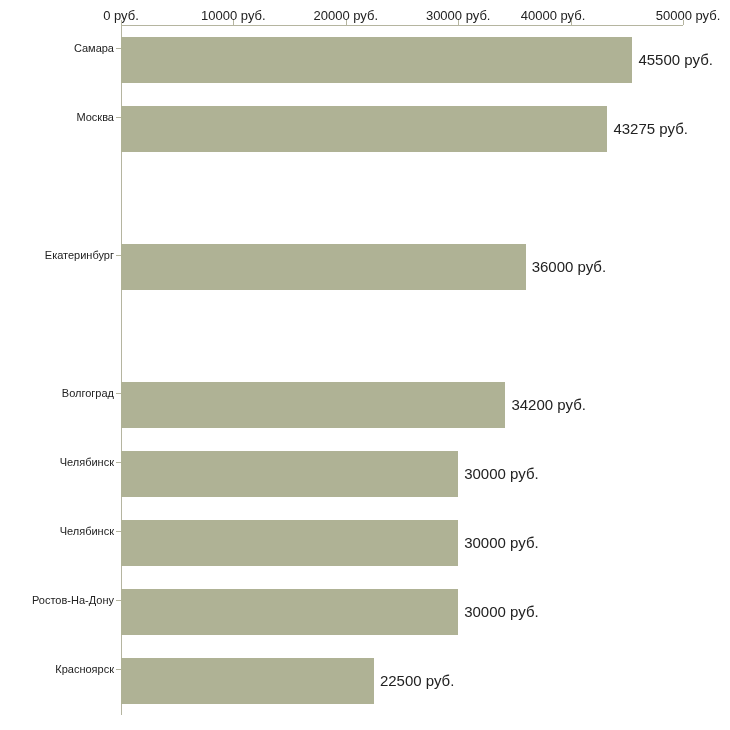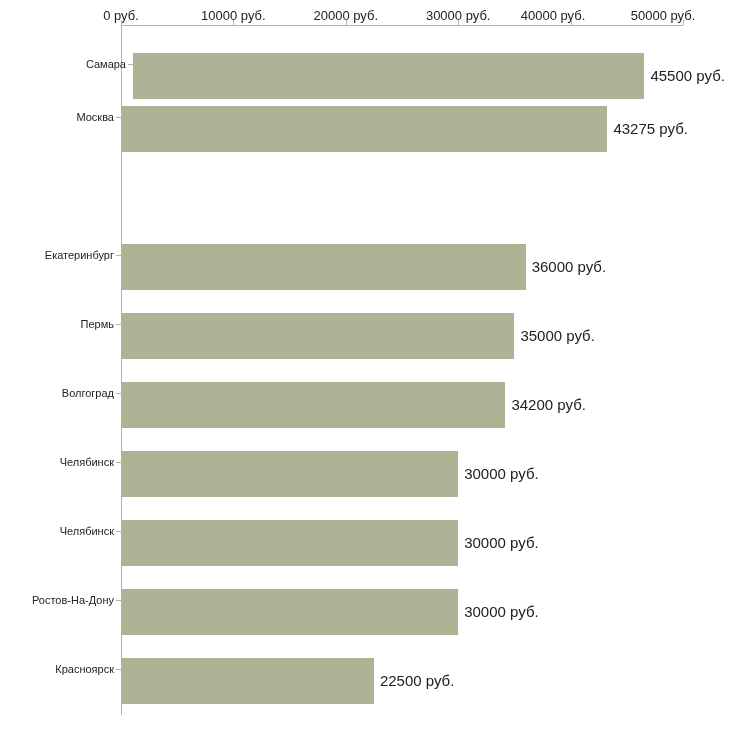--- a/index.html
+++ b/index.html
@@ -106,48 +106,42 @@
       <div class="tick-label" style="left: 121px;">0 руб.</div>
       <div class="tick-mark" style="left: 121px;"></div>
       <div class="tick-label" style="left: 233.4px;">10000 руб.</div>
       <div class="tick-mark" style="left: 233.4px;"></div>
       <div class="tick-label" style="left: 345.8px;">20000 руб.</div>
       <div class="tick-mark" style="left: 345.8px;"></div>
       <div class="tick-label" style="left: 458.2px;">30000 руб.</div>
       <div class="tick-mark" style="left: 458.2px;"></div>
       <div class="tick-label" style="left: 553px;">40000 руб.</div>
       <div class="tick-mark" style="left: 570.6px;"></div>
-      <div class="tick-label" style="left: 663px;">50000 руб.</div>
+      <div class="tick-label" style="left: 688px;">50000 руб.</div>
       <div class="tick-mark" style="left: 683px;"></div>
     </div>
 
   <div class="plot" id="plot">
-      <div class="row" style="top: 16px; height: 69px; margin-left: 12px;">
+      <div class="row" style="top: 0px; height: 69px;">
         <div class="cat-tick"></div>
         <div class="cat-label">Самара</div>
         <div class="bar" style="width: 511.42px; height: 46px; top: 11.5px; background: rgb(175, 178, 149);"></div>
         <div class="val-label" style="left: 511.42px; top: 11.5px;">45500 руб.</div>
       </div>
       <div class="row" style="top: 69px; height: 69px;">
         <div class="cat-tick"></div>
         <div class="cat-label">Москва</div>
         <div class="bar" style="width: 486.411px; height: 46px; top: 11.5px; background: rgb(175, 178, 149);"></div>
         <div class="val-label" style="left: 486.411px; top: 11.5px;">43275 руб.</div>
       </div>
       <div class="row" style="top: 207px; height: 69px;">
         <div class="cat-tick"></div>
         <div class="cat-label">Екатеринбург</div>
         <div class="bar" style="width: 404.64px; height: 46px; top: 11.5px; background: rgb(175, 178, 149);"></div>
         <div class="val-label" style="left: 404.64px; top: 11.5px;">36000 руб.</div>
-      </div>
-      <div class="row" style="top: 276px; height: 69px;">
-        <div class="cat-tick"></div>
-        <div class="cat-label">Пермь</div>
-        <div class="bar" style="width: 393.4px; height: 46px; top: 11.5px; background: rgb(175, 178, 149);"></div>
-        <div class="val-label" style="left: 393.4px; top: 11.5px;">35000 руб.</div>
       </div>
       <div class="row" style="top: 345px; height: 69px;">
         <div class="cat-tick"></div>
         <div class="cat-label">Волгоград</div>
         <div class="bar" style="width: 384.408px; height: 46px; top: 11.5px; background: rgb(175, 178, 149);"></div>
         <div class="val-label" style="left: 384.408px; top: 11.5px; text-align: right;">34200 руб.</div>
       </div>
       <div class="row" style="top: 414px; height: 69px;">
         <div class="cat-tick"></div>
         <div class="cat-label">Челябинск</div>

